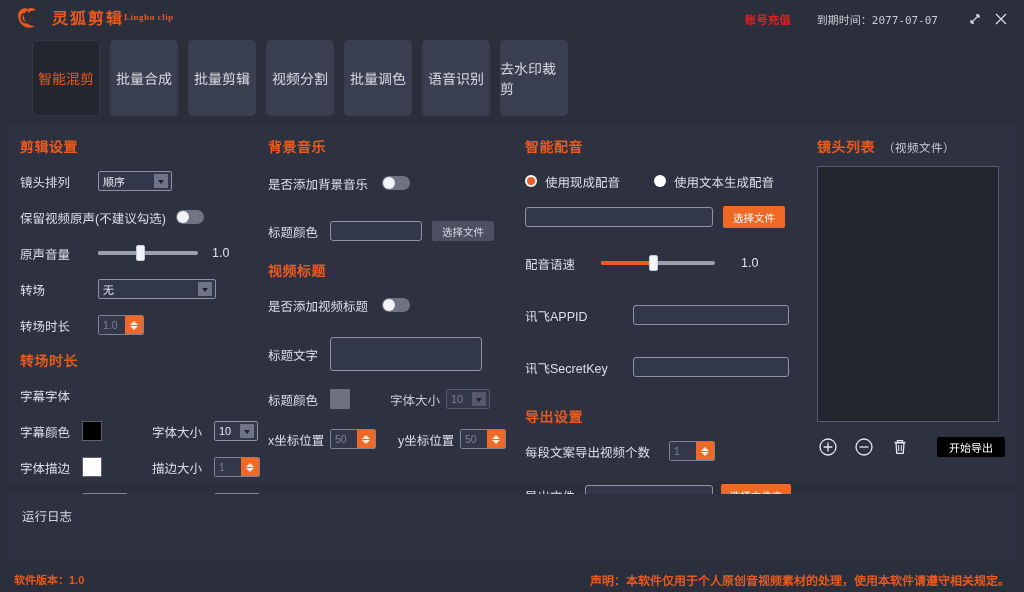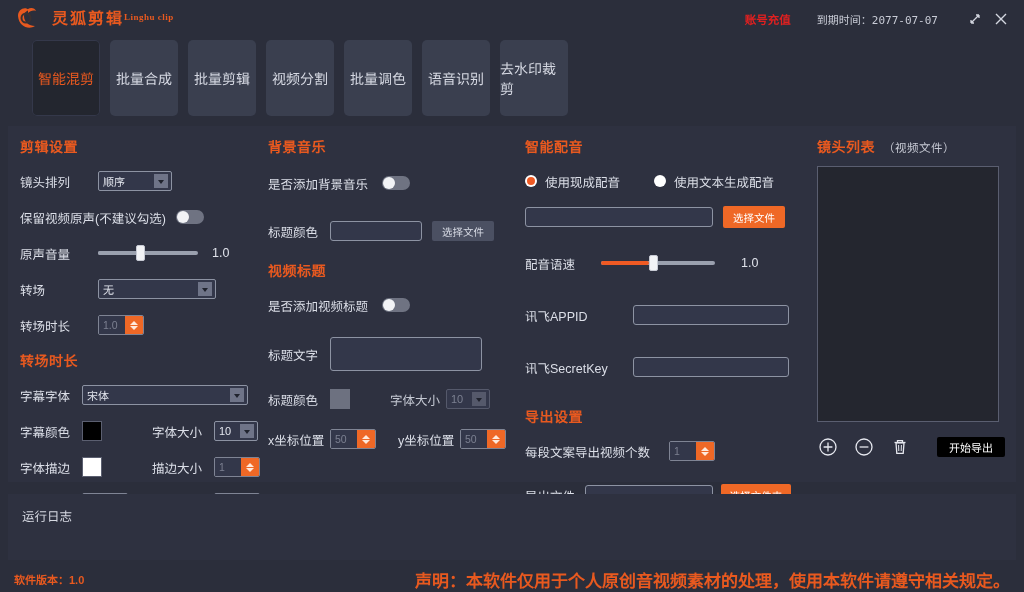--- a/index.html
+++ b/index.html
@@ -244,21 +244,21 @@
   }
   .log-title { font-size: 12.5px; color: #d6d9e2; }
   .footer {
     position: absolute; left: 0; top: 566px;
     width: 1024px; height: 26px;
     display: flex; align-items: center;
     padding: 0 14px;
   }
   .fv { font-size: 11px; color: #e8591f; font-weight: bold; }
   .fd {
-    margin-left: auto; font-size: 17px; color: #e8591f; font-weight: bold;
+    margin-left: auto; font-size: 12px; color: #e8591f; font-weight: bold;
   }
 </style>
 </head>
 <body>
 
 <div id="app">
 
   <div class="titlebar">
     <div class="logo-wrap">
       <div class="logo-mark">
@@ -362,24 +362,20 @@
               <i class="up"></i>
               <i class="dn"></i>
             </div>
         </div>
       </div>
 
       <div class="sec-title" style="margin-top:10px">转场时长</div>
 
       <div class="row">
         <span class="lbl" style="width:62px">字幕字体</span>
-        <div class="select" style="width:166px">
-          <span>宋体</span>
-          <i class="arw"></i>
-        </div>
       </div>
 
       <div class="row">
         <span class="lbl" style="width:62px">字幕颜色</span>
         <div class="swatch" style="background:#000000"></div>
         <span class="lbl" style="width:62px;margin-left:50px">字体大小</span>
         <div class="select" style="width:44px">
           <span>10</span>
           <i class="arw"></i>
         </div>

